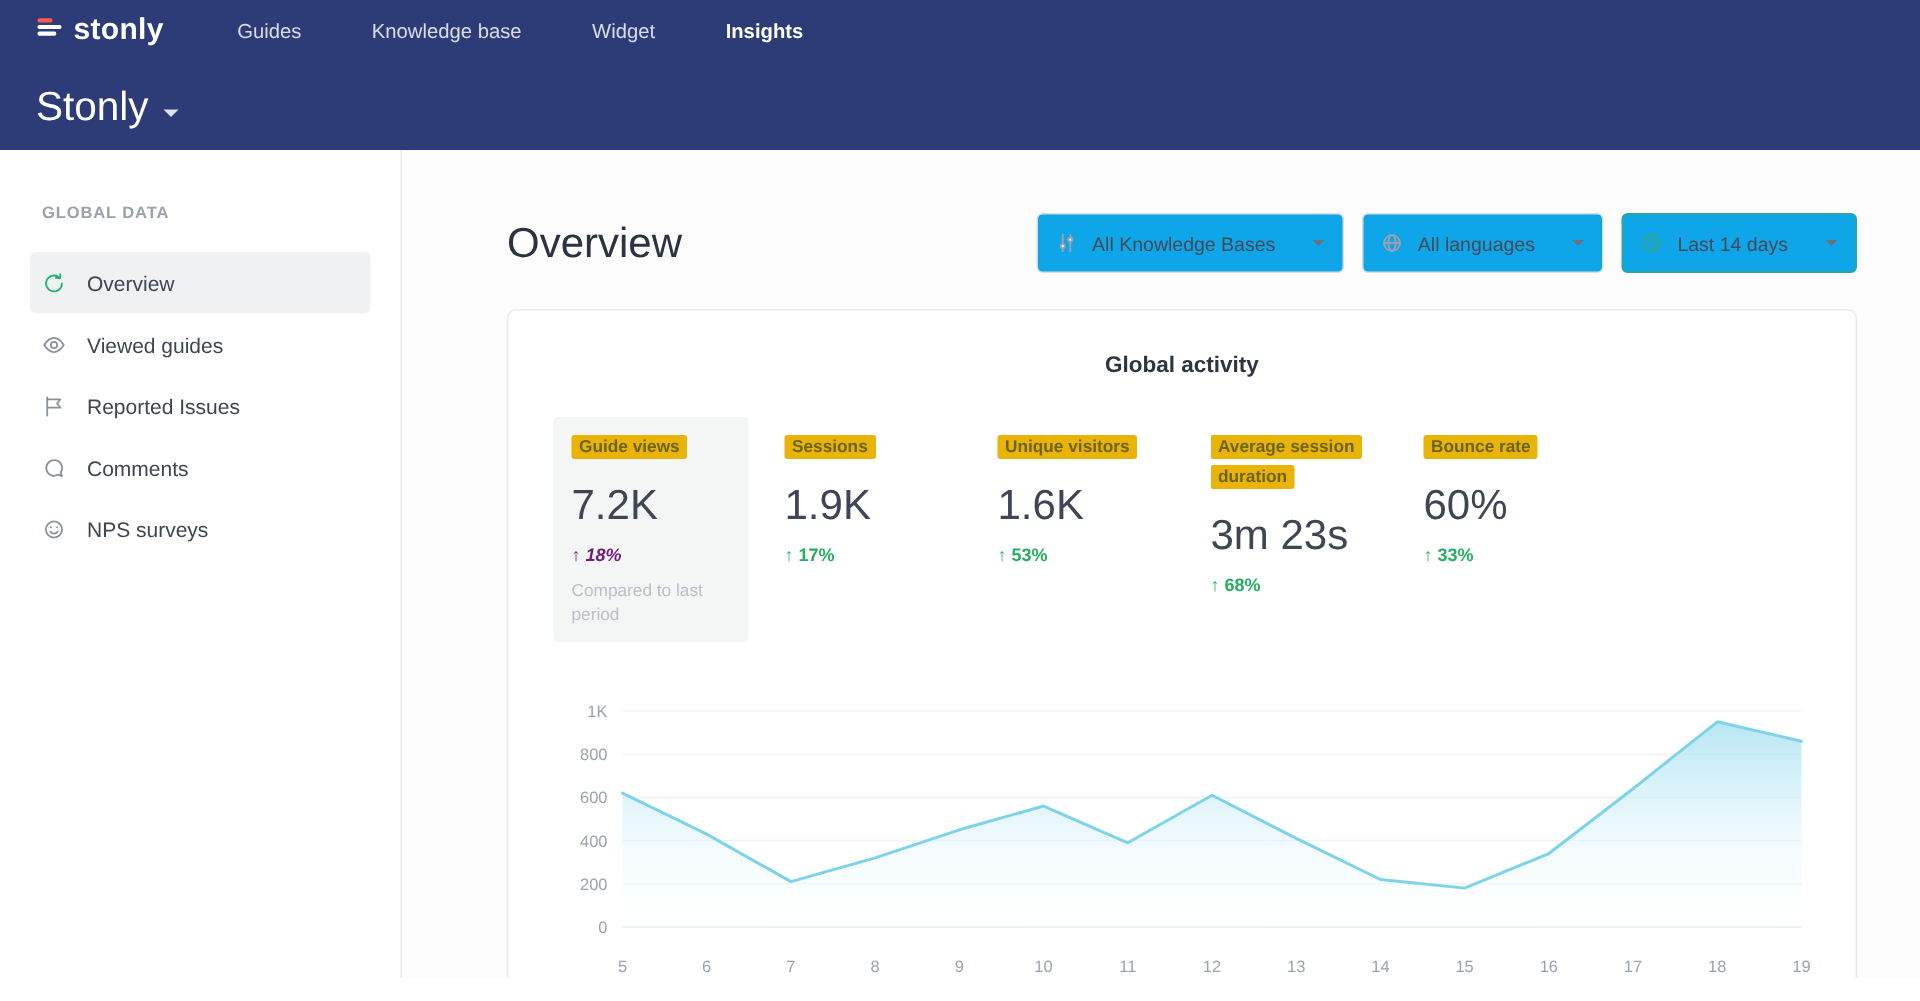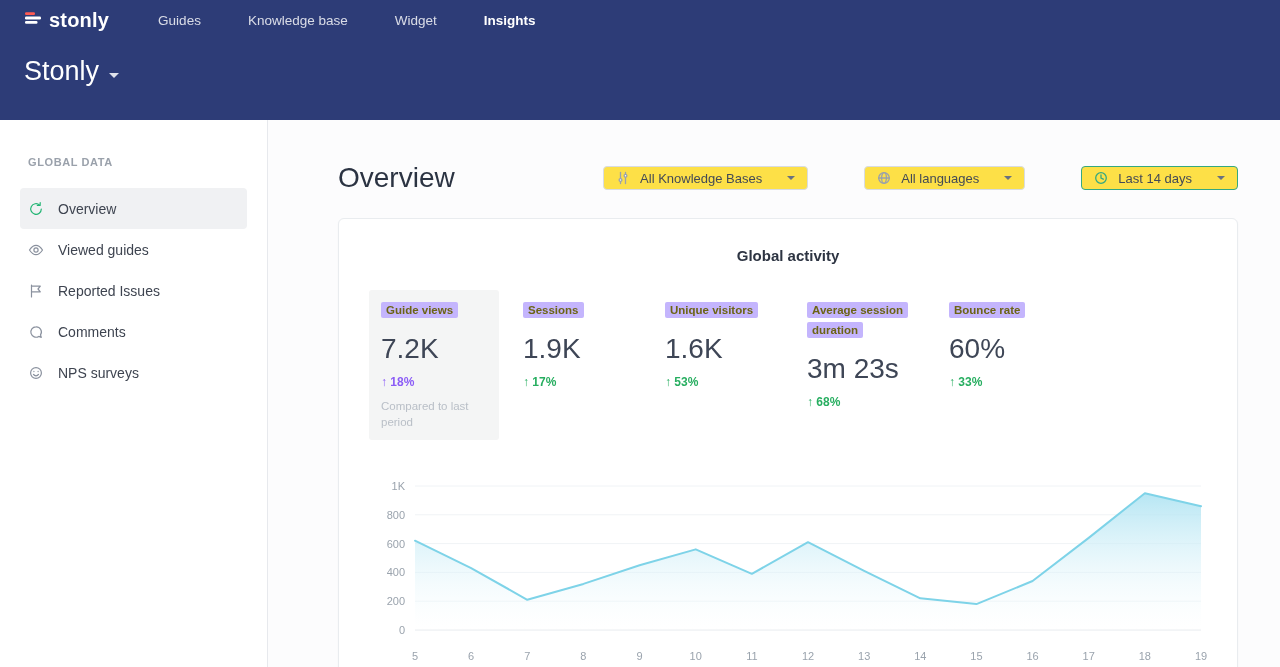--- a/index.html
+++ b/index.html
@@ -1,20 +1,20 @@
 <!DOCTYPE html>
 <html><head>
 <meta charset="utf-8">
 <style>
   * { box-sizing: border-box; margin: 0; padding: 0; }
   html, body { width: 1280px; height: 667px; overflow: hidden; }
   body { font-family: "Liberation Sans", sans-serif; background: #ffffff; color: #3e4450; }
 
   
-  .top-header { background: #2d3c77; height: 120px; padding: 0 0 0 24px; }
+  .top-header { background: #2d3c77; height: 100px; padding: 0 0 0 24px; }
   .nav-row { display: flex; align-items: center; height: 40px; gap: 34px; }
   .logo { display: flex; align-items: center; gap: 7px; cursor: pointer; }
   .logo-text { color: #ffffff; font-size: 20px; font-weight: bold; letter-spacing: .2px; }
   .top-nav { display: flex; align-items: center; gap: 32px; }
   .nav-item { color: rgba(255,255,255,.82); font-size: 13.5px; text-decoration: none; cursor: pointer; margin-left: 15px; }
   .nav-item.active { color: #ffffff; font-weight: bold; }
   .title-row { display: flex; align-items: center; gap: 10px; margin-top: 16px; }
   .workspace-title { color: #ffffff; font-size: 27px; font-weight: 400; }
   .caret-down-white { width: 0; height: 0; border-left: 5px solid transparent; border-right: 5px solid transparent; border-top: 5px solid rgba(255,255,255,.85); margin-top: 8px; }
 
@@ -28,35 +28,35 @@
   .side-item.active { background: #f0f1f3; }
   .side-icon { width: 16px; height: 16px; color: #8a919e; flex-shrink: 0; display: inline-flex; }
   .side-item.active .side-icon { color: #21b573; }
   .side-icon svg { stroke: currentColor; fill: none; stroke-width: 1.2; stroke-linecap: round; stroke-linejoin: round; }
 
   
   .main { flex: 1; background: #fcfcfd; padding: 42px 10px 0 70px; overflow: hidden; }
   .main-header { display: flex; align-items: center; justify-content: space-between; width: 900px; }
   .page-title { font-size: 28px; font-weight: 400; color: #2b3342; }
   .filters { display: flex; gap: 12px; }
-  .dropdown { display: flex; align-items: center; gap: 9px; height: 24px; padding: 0 12px; background: #fde047; border: 1px solid #d8dce2; border-radius: 4px; font-size: 13px; color: #434a56; cursor: pointer; margin-left: 44px; }
+  .dropdown { display: flex; align-items: center; gap: 9px; height: 40px; padding: 0 12px; background: #0ea5e9; border: 1px solid #d8dce2; border-radius: 4px; font-size: 13px; color: #434a56; cursor: pointer; }
   .dropdown.date { border-color: #35a881; }
   .dd-icon { display: inline-flex; width: 15px; height: 15px; }
   .dd-icon svg { stroke: #9aa1ab; fill: none; stroke-width: 1.3; stroke-linecap: round; }
   .dropdown.date .dd-icon svg { stroke: #35a881; }
   .caret-down-gray { width: 0; height: 0; border-left: 4px solid transparent; border-right: 4px solid transparent; border-top: 4.5px solid #697180; margin-left: 16px; }
 
   
   .card { width: 900px; min-height: 470px; margin-top: 24px; background: #ffffff; border: 1px solid #e9ecef; border-radius: 6px; box-shadow: 0 1px 2px rgba(20,30,50,.04); padding: 28px 30px; }
   .card-title { font-size: 15px; font-weight: bold; color: #2d3442; text-align: center; }
 
   .metrics { display: flex; gap: 12px; margin-top: 26px; align-items: flex-start; }
   .metric { width: 130px; padding: 10px 12px; border-radius: 3px; cursor: pointer; }
   .metric.selected { background: #f4f5f5; }
-  .metric-label { display: inline; background: #c4b5fd; color: #6c6415; font-size: 11.5px; font-weight: bold; padding: 2px 5px; border-radius: 2px; line-height: 1.75; box-decoration-break: clone; -webkit-box-decoration-break: clone; }
+  .metric-label { display: inline; background: #eab308; color: #6c6415; font-size: 11.5px; font-weight: bold; padding: 2px 5px; border-radius: 2px; line-height: 1.75; box-decoration-break: clone; -webkit-box-decoration-break: clone; }
   .metric-value { font-size: 28px; color: #3e4656; margin-top: 13px; }
   .metric-change { font-size: 12px; font-weight: 600; margin-top: 10px; }
   .metric-note { font-size: 11.5px; color: #b9bfc7; margin-top: 9px; line-height: 1.4; }
 
   .chart-wrap { margin-top: 32px; }
   .chart-wrap svg { display: block; width: 840px; height: 196px; font-family: "Liberation Sans", sans-serif; }
 </style>
 </head>
 <body>
 
@@ -187,21 +187,21 @@
     </div>
 
     <section class="card">
       <h3 class="card-title">Global activity</h3>
 
       <div class="metrics">
 
         <div class="metric selected">
           <span class="metric-label">Guide views</span>
           <div class="metric-value">7.2K</div>
-          <div class="metric-change" style="color: #8b5cf6;">↑ 18%</div>
+          <div class="metric-change" style="color: #701a75; font-style: italic;">↑ 18%</div>
           <div class="metric-note">Compared to last period</div>
         </div>
 
         <div class="metric">
           <span class="metric-label">Sessions</span>
           <div class="metric-value">1.9K</div>
           <div class="metric-change" style="color: rgb(39, 174, 96);">↑ 17%</div>
         </div>
 
         <div class="metric">

